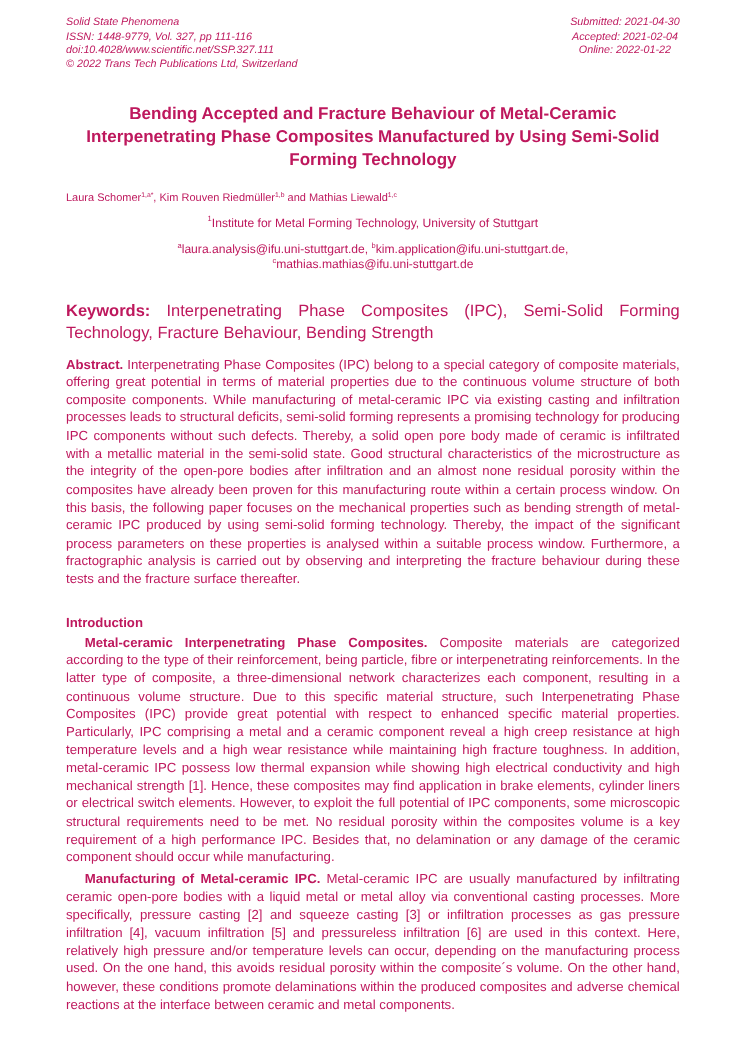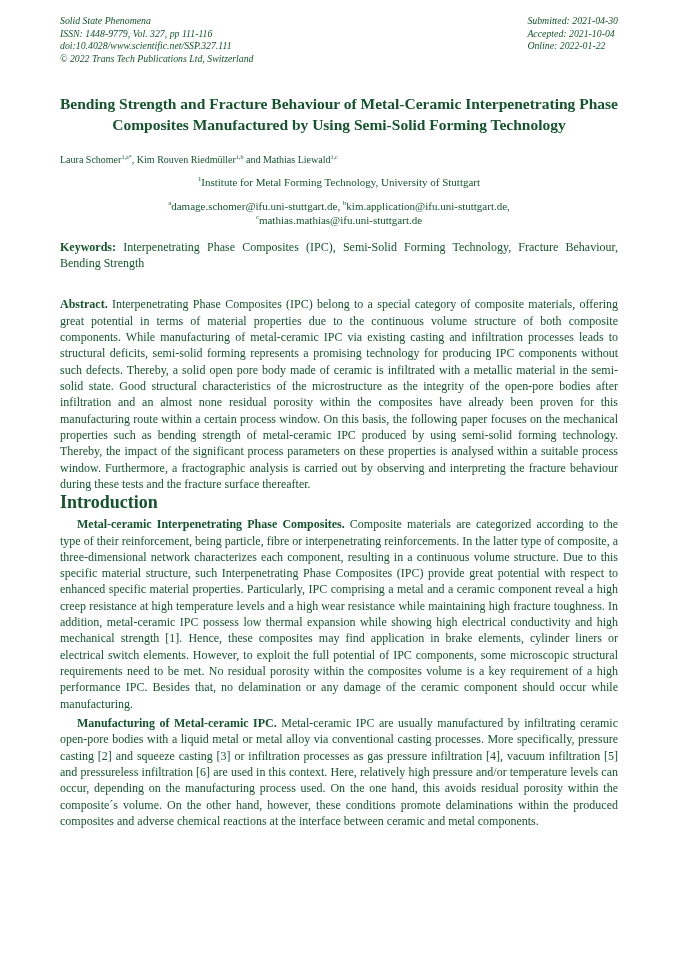--- a/index.html
+++ b/index.html
@@ -7,35 +7,35 @@
     padding: 0;
     background: #ffffff;
   }
   .page {
     position: relative;
     width: 678px;
     height: 959px;
     box-sizing: border-box;
     background: #ffffff;
     padding: 15px 60px 10px 60px;
-    font-family: Liberation Serif, serif;
-    color: #14532d;
+    font-family: Liberation Sans, sans-serif;
+    color: #be185d;
     overflow: hidden;
   }
   .header-row {
     display: flex;
     justify-content: space-between;
     align-items: flex-start;
   }
   .header-left, .header-right {
     font-style: italic;
     font-size: 9.8px;
     line-height: 1.28;
   }
-  .header-right { text-align: left; }
+  .header-right { text-align: center; }
   .paper-title {
     margin-top: 28px;
     text-align: center;
     font-weight: bold;
     font-size: 15.5px;
     line-height: 1.36;
   }
   .authors-line {
     margin-top: 19px;
     text-align: left;
@@ -51,33 +51,34 @@
     font-size: 11px;
     line-height: 1.32;
   }
   .emails {
     margin-top: 9px;
     text-align: center;
     font-size: 11px;
     line-height: 1.32;
   }
   .keywords-para {
-    margin-top: 12px;
-    font-size: 12px;
+    margin-top: 24px;
+    font-size: 15px;
     line-height: 1.32;
     text-align: justify;
   }
   .abstract-para {
-    margin-top: 25px;
+    margin-top: 10px;
     font-size: 12px;
     line-height: 1.36;
     text-align: justify;
   }
   .section-heading {
-    font-size: 18px;
+    margin-top: 24px;
+    font-size: 12px;
     font-weight: bold;
   }
   .body-para {
     margin-top: 3px;
     font-size: 12px;
     line-height: 1.36;
     text-align: justify;
     text-indent: 17px;
   }
   .bold { font-weight: bold; }
@@ -89,35 +90,35 @@
 
   <div class="header-row">
     <div class="header-left">
       <div>Solid State Phenomena</div>
       <div>ISSN: 1448-9779, Vol. 327, pp 111-116</div>
       <div>doi:10.4028/www.scientific.net/SSP.327.111</div>
       <div>© 2022 Trans Tech Publications Ltd, Switzerland</div>
     </div>
     <div class="header-right">
       <div>Submitted: 2021-04-30</div>
-      <div>Accepted: 2021-10-04</div>
+      <div>Accepted: 2021-02-04</div>
       <div>Online: 2022-01-22</div>
     </div>
   </div>
 
-  <div class="paper-title">Bending Strength and Fracture Behaviour of Metal-Ceramic Interpenetrating Phase Composites Manufactured by Using Semi-Solid Forming Technology</div>
+  <div class="paper-title">Bending Accepted and Fracture Behaviour of Metal-Ceramic Interpenetrating Phase Composites Manufactured by Using Semi-Solid Forming Technology</div>
 
   <div class="authors-line"><span>Laura Schomer</span><sup>1,a*</sup><span>, </span><span>Kim Rouven Riedmüller</span><sup>1,b</sup><span> and </span><span>Mathias Liewald</span><sup>1,c</sup></div>
 
   <div class="affiliation">
     <div><sup>1</sup><span>Institute for Metal Forming Technology, University of Stuttgart</span></div>
   </div>
 
   <div class="emails">
-    <div><sup>a</sup><span>damage.schomer@ifu.uni-stuttgart.de,</span><span> </span><sup>b</sup><span>kim.application@ifu.uni-stuttgart.de,</span></div>
+    <div><sup>a</sup><span>laura.analysis@ifu.uni-stuttgart.de,</span><span> </span><sup>b</sup><span>kim.application@ifu.uni-stuttgart.de,</span></div>
     <div><sup>c</sup><span>mathias.mathias@ifu.uni-stuttgart.de</span></div>
   </div>
 
   <div class="keywords-para"><span class="bold">Keywords:</span><span> Interpenetrating Phase Composites (IPC), Semi-Solid Forming Technology, Fracture Behaviour, Bending Strength</span></div>
 
   <div class="abstract-para"><span class="bold">Abstract.</span><span> Interpenetrating Phase Composites (IPC) belong to a special category of composite materials, offering great potential in terms of material properties due to the continuous volume structure of both composite components. While manufacturing of metal-ceramic IPC via existing casting and infiltration processes leads to structural deficits, semi-solid forming represents a promising technology for producing IPC components without such defects. Thereby, a solid open pore body made of ceramic is infiltrated with a metallic material in the semi-solid state. Good structural characteristics of the microstructure as the integrity of the open-pore bodies after infiltration and an almost none residual porosity within the composites have already been proven for this manufacturing route within a certain process window. On this basis, the following paper focuses on the mechanical properties such as bending strength of metal-ceramic IPC produced by using semi-solid forming technology. Thereby, the impact of the significant process parameters on these properties is analysed within a suitable process window. Furthermore, a fractographic analysis is carried out by observing and interpreting the fracture behaviour during these tests and the fracture surface thereafter.</span></div>
 
   <div class="section-heading">Introduction</div>
 
   <div class="body-para"><span class="bold">Metal-ceramic Interpenetrating Phase Composites.</span><span> Composite materials are categorized according to the type of their reinforcement, being particle, fibre or interpenetrating reinforcements. In the latter type of composite, a three-dimensional network characterizes each component, resulting in a continuous volume structure. Due to this specific material structure, such Interpenetrating Phase Composites (IPC) provide great potential with respect to enhanced specific material properties. Particularly, IPC comprising a metal and a ceramic component reveal a high creep resistance at high temperature levels and a high wear resistance while maintaining high fracture toughness. In addition, metal-ceramic IPC possess low thermal expansion while showing high electrical conductivity and high mechanical strength [1]. Hence, these composites may find application in brake elements, cylinder liners or electrical switch elements. However, to exploit the full potential of IPC components, some microscopic structural requirements need to be met. No residual porosity within the composites volume is a key requirement of a high performance IPC. Besides that, no delamination or any damage of the ceramic component should occur while manufacturing.</span></div>

